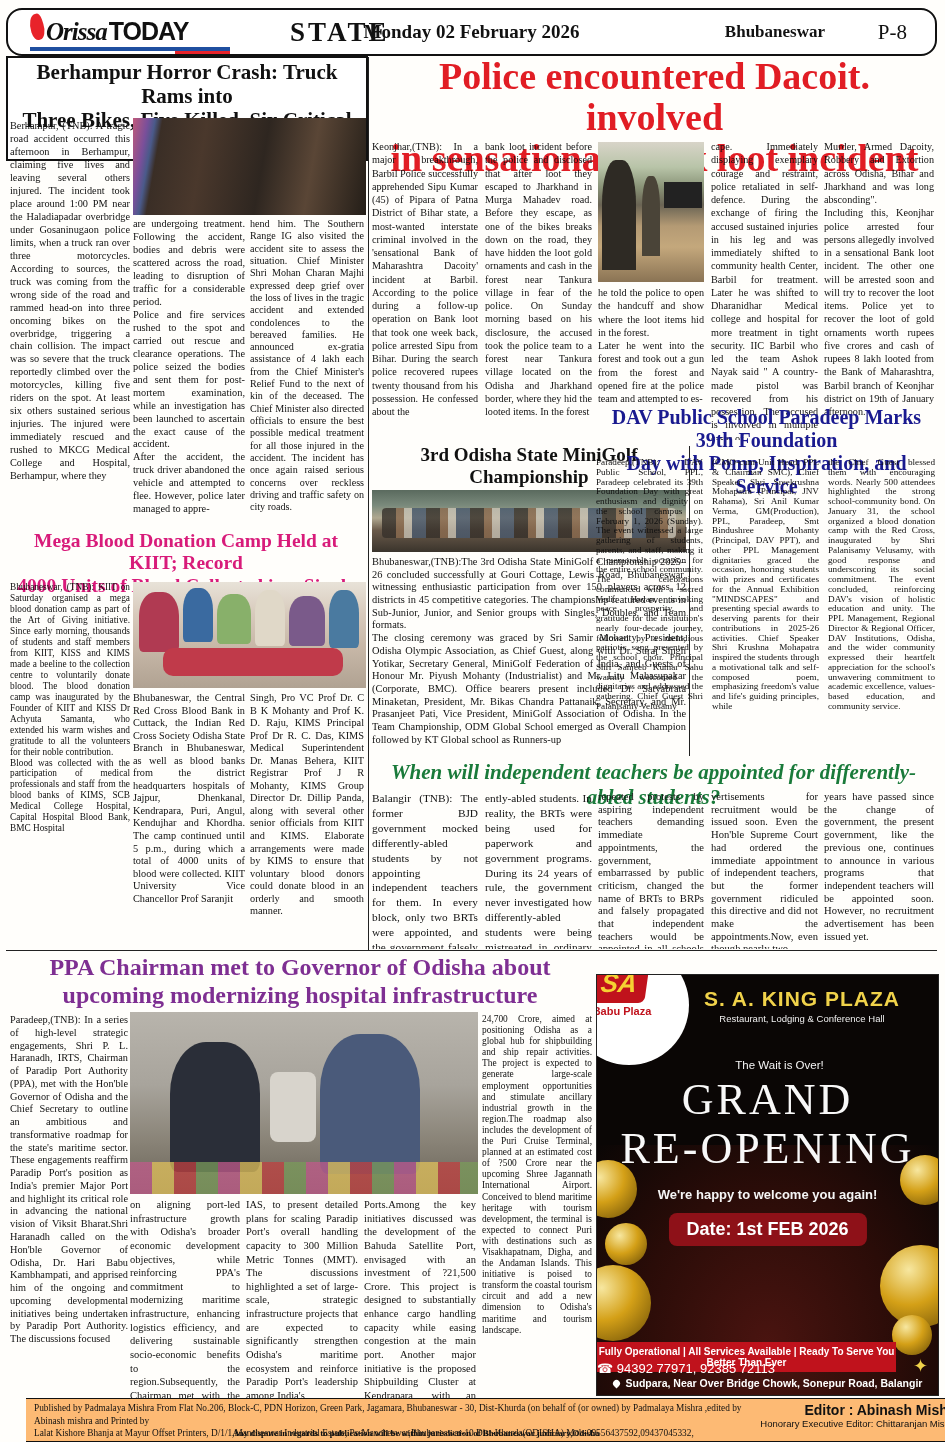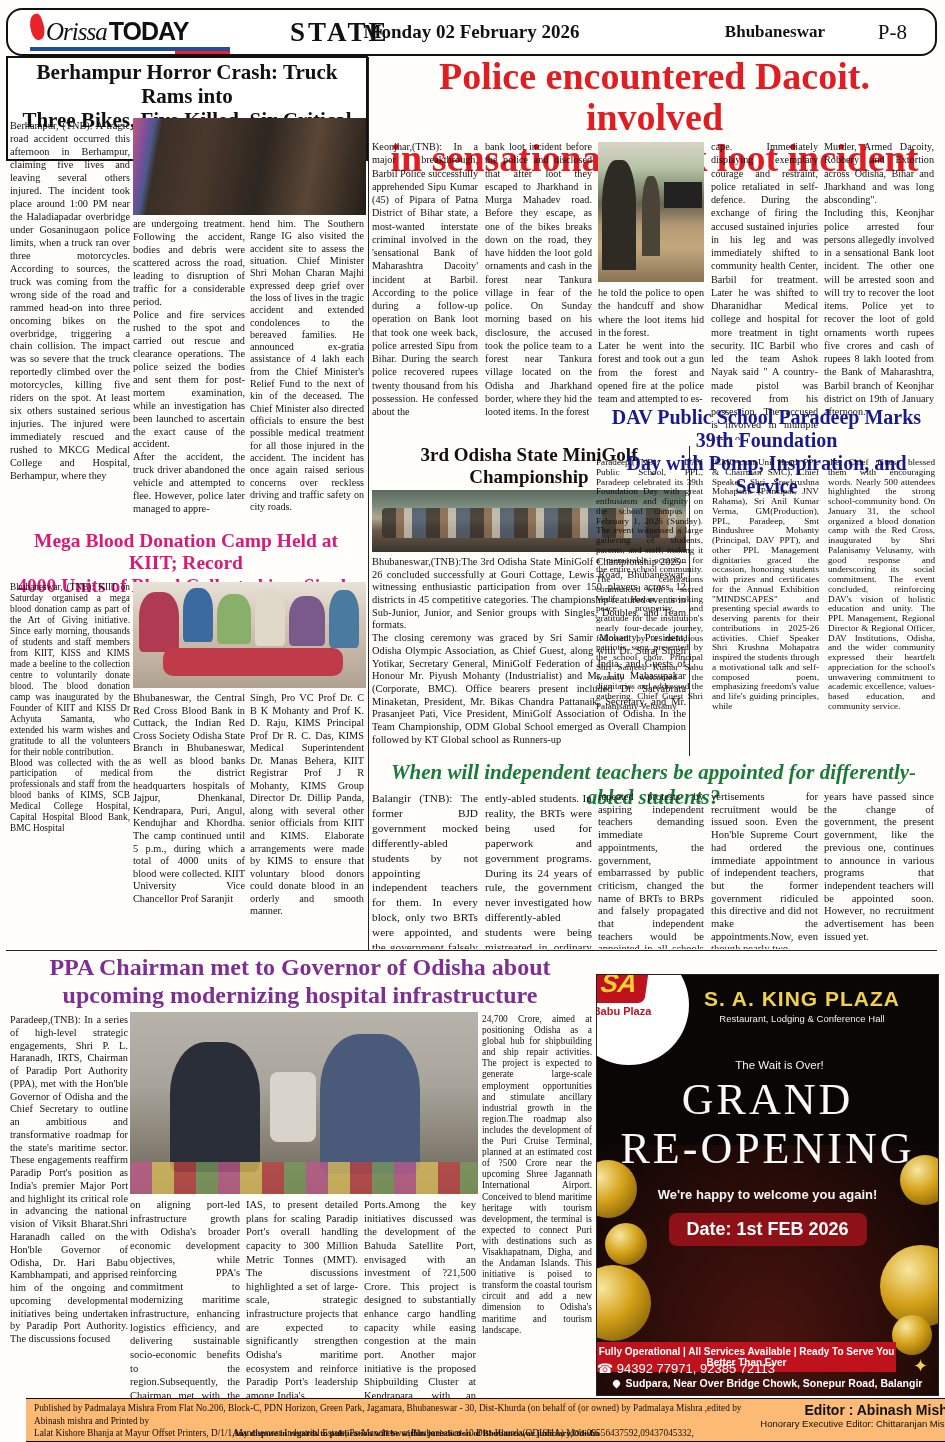--- a/index.html
+++ b/index.html
@@ -5,21 +5,21 @@
   html,body{margin:0;padding:0;background:#e9e9e9;}
   .page{position:relative;width:945px;height:1442px;background:#fffefb;margin:0 auto;overflow:hidden;
         font-family:"Liberation Serif",serif;color:#111;}
   
   .masthead{position:absolute;left:6px;top:8px;width:927px;height:44px;border:2.5px solid #111;
             border-radius:16px;display:flex;align-items:center;background:#fff;}
   .logo-wrap{position:relative;margin-left:22px;width:200px;}
   .logo-line{display:flex;align-items:baseline;}
   .feather{display:inline-block;width:14px;height:26px;background:#e8232a;border-radius:70% 30% 60% 40%;
            transform:rotate(-18deg);margin-right:2px;}
-  .logo-orissa{font-style:italic;font-weight:normal;font-size:25px;letter-spacing:-1px;}
+  .logo-orissa{font-style:italic;font-weight:bold;font-size:25px;letter-spacing:-1px;}
   .logo-today{font-family:"Liberation Sans",sans-serif;font-weight:bold;font-size:25px;letter-spacing:-1px;margin-left:2px;}
   .logo-bar{height:4px;background:#1f4fa0;margin-top:1px;position:relative;}
   .logo-bar i{position:absolute;right:0;top:4px;width:55px;height:3px;background:#e8232a;}
   .mh-section{font-weight:bold;font-size:27px;letter-spacing:3px;margin-left:60px;}
   .mh-date{position:absolute;left:50%;transform:translateX(-50%);font-weight:bold;font-size:19px;}
   .mh-city{position:absolute;right:110px;font-weight:bold;font-size:17px;}
   .mh-page{position:absolute;right:28px;font-size:21px;}
   
   .news{position:absolute;text-align:justify;white-space:pre-line;overflow:hidden;line-height:1.22;font-size:10.2px;}
   .photo{position:absolute;overflow:hidden;}

